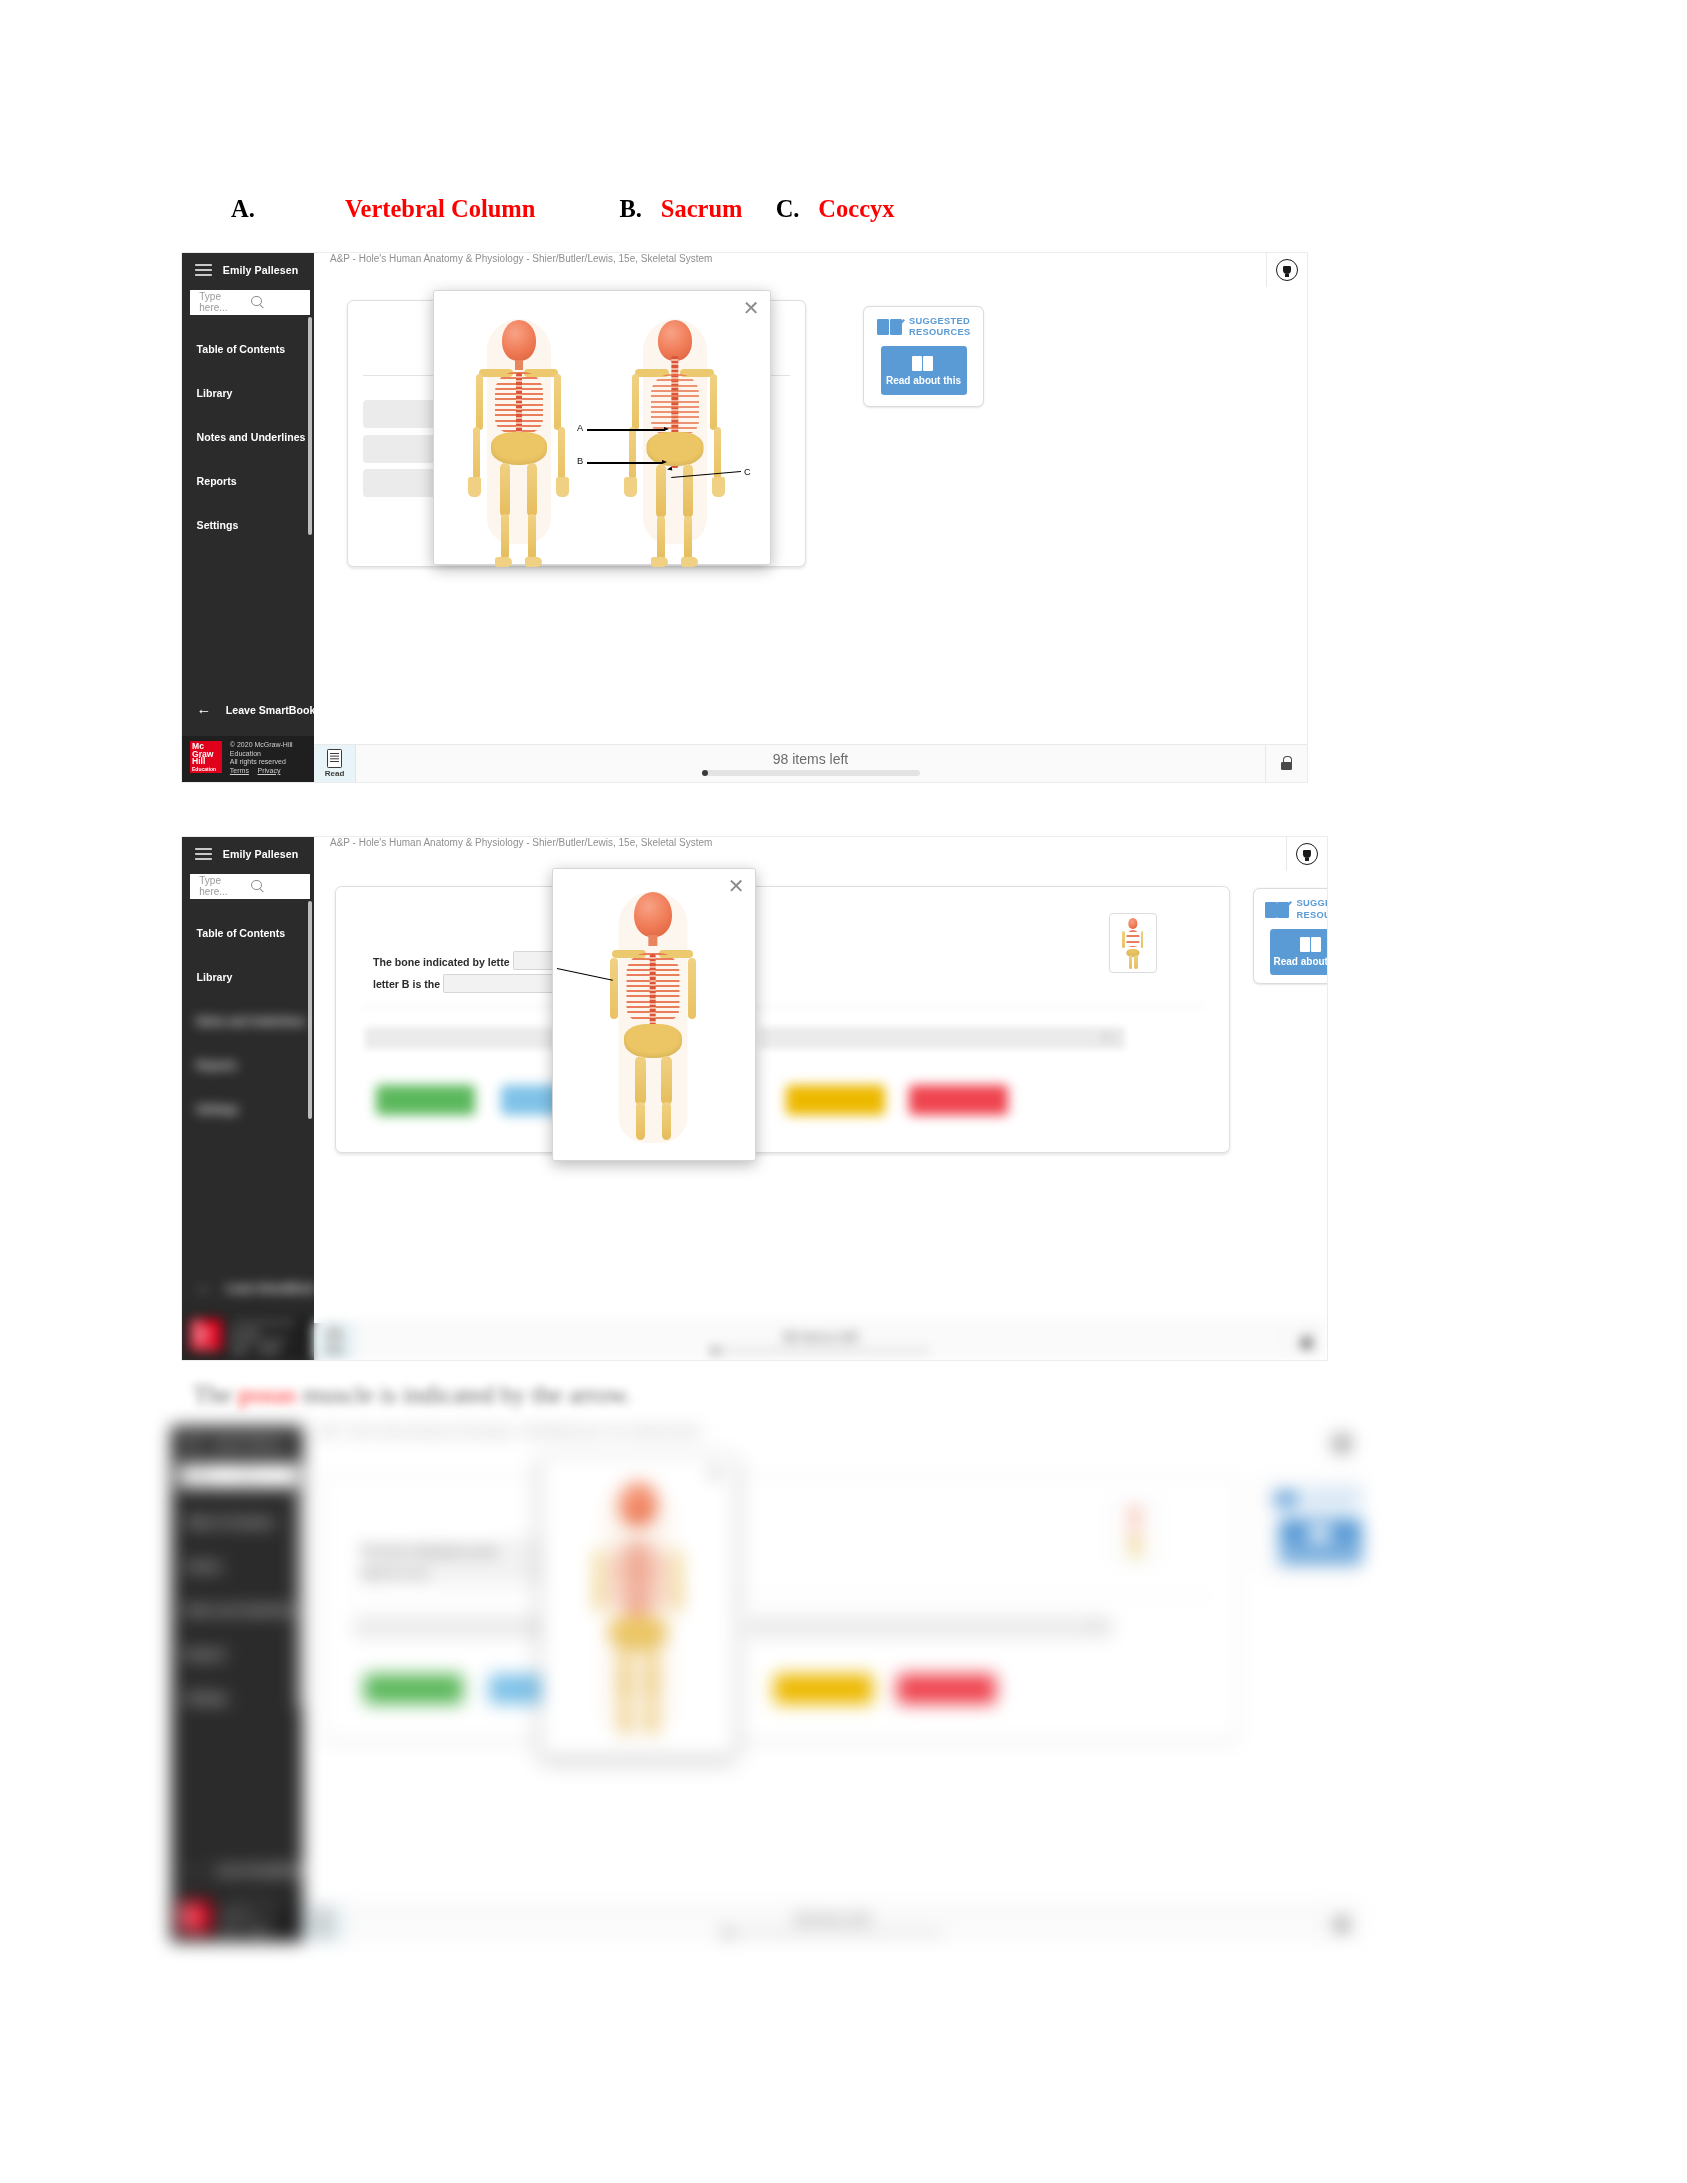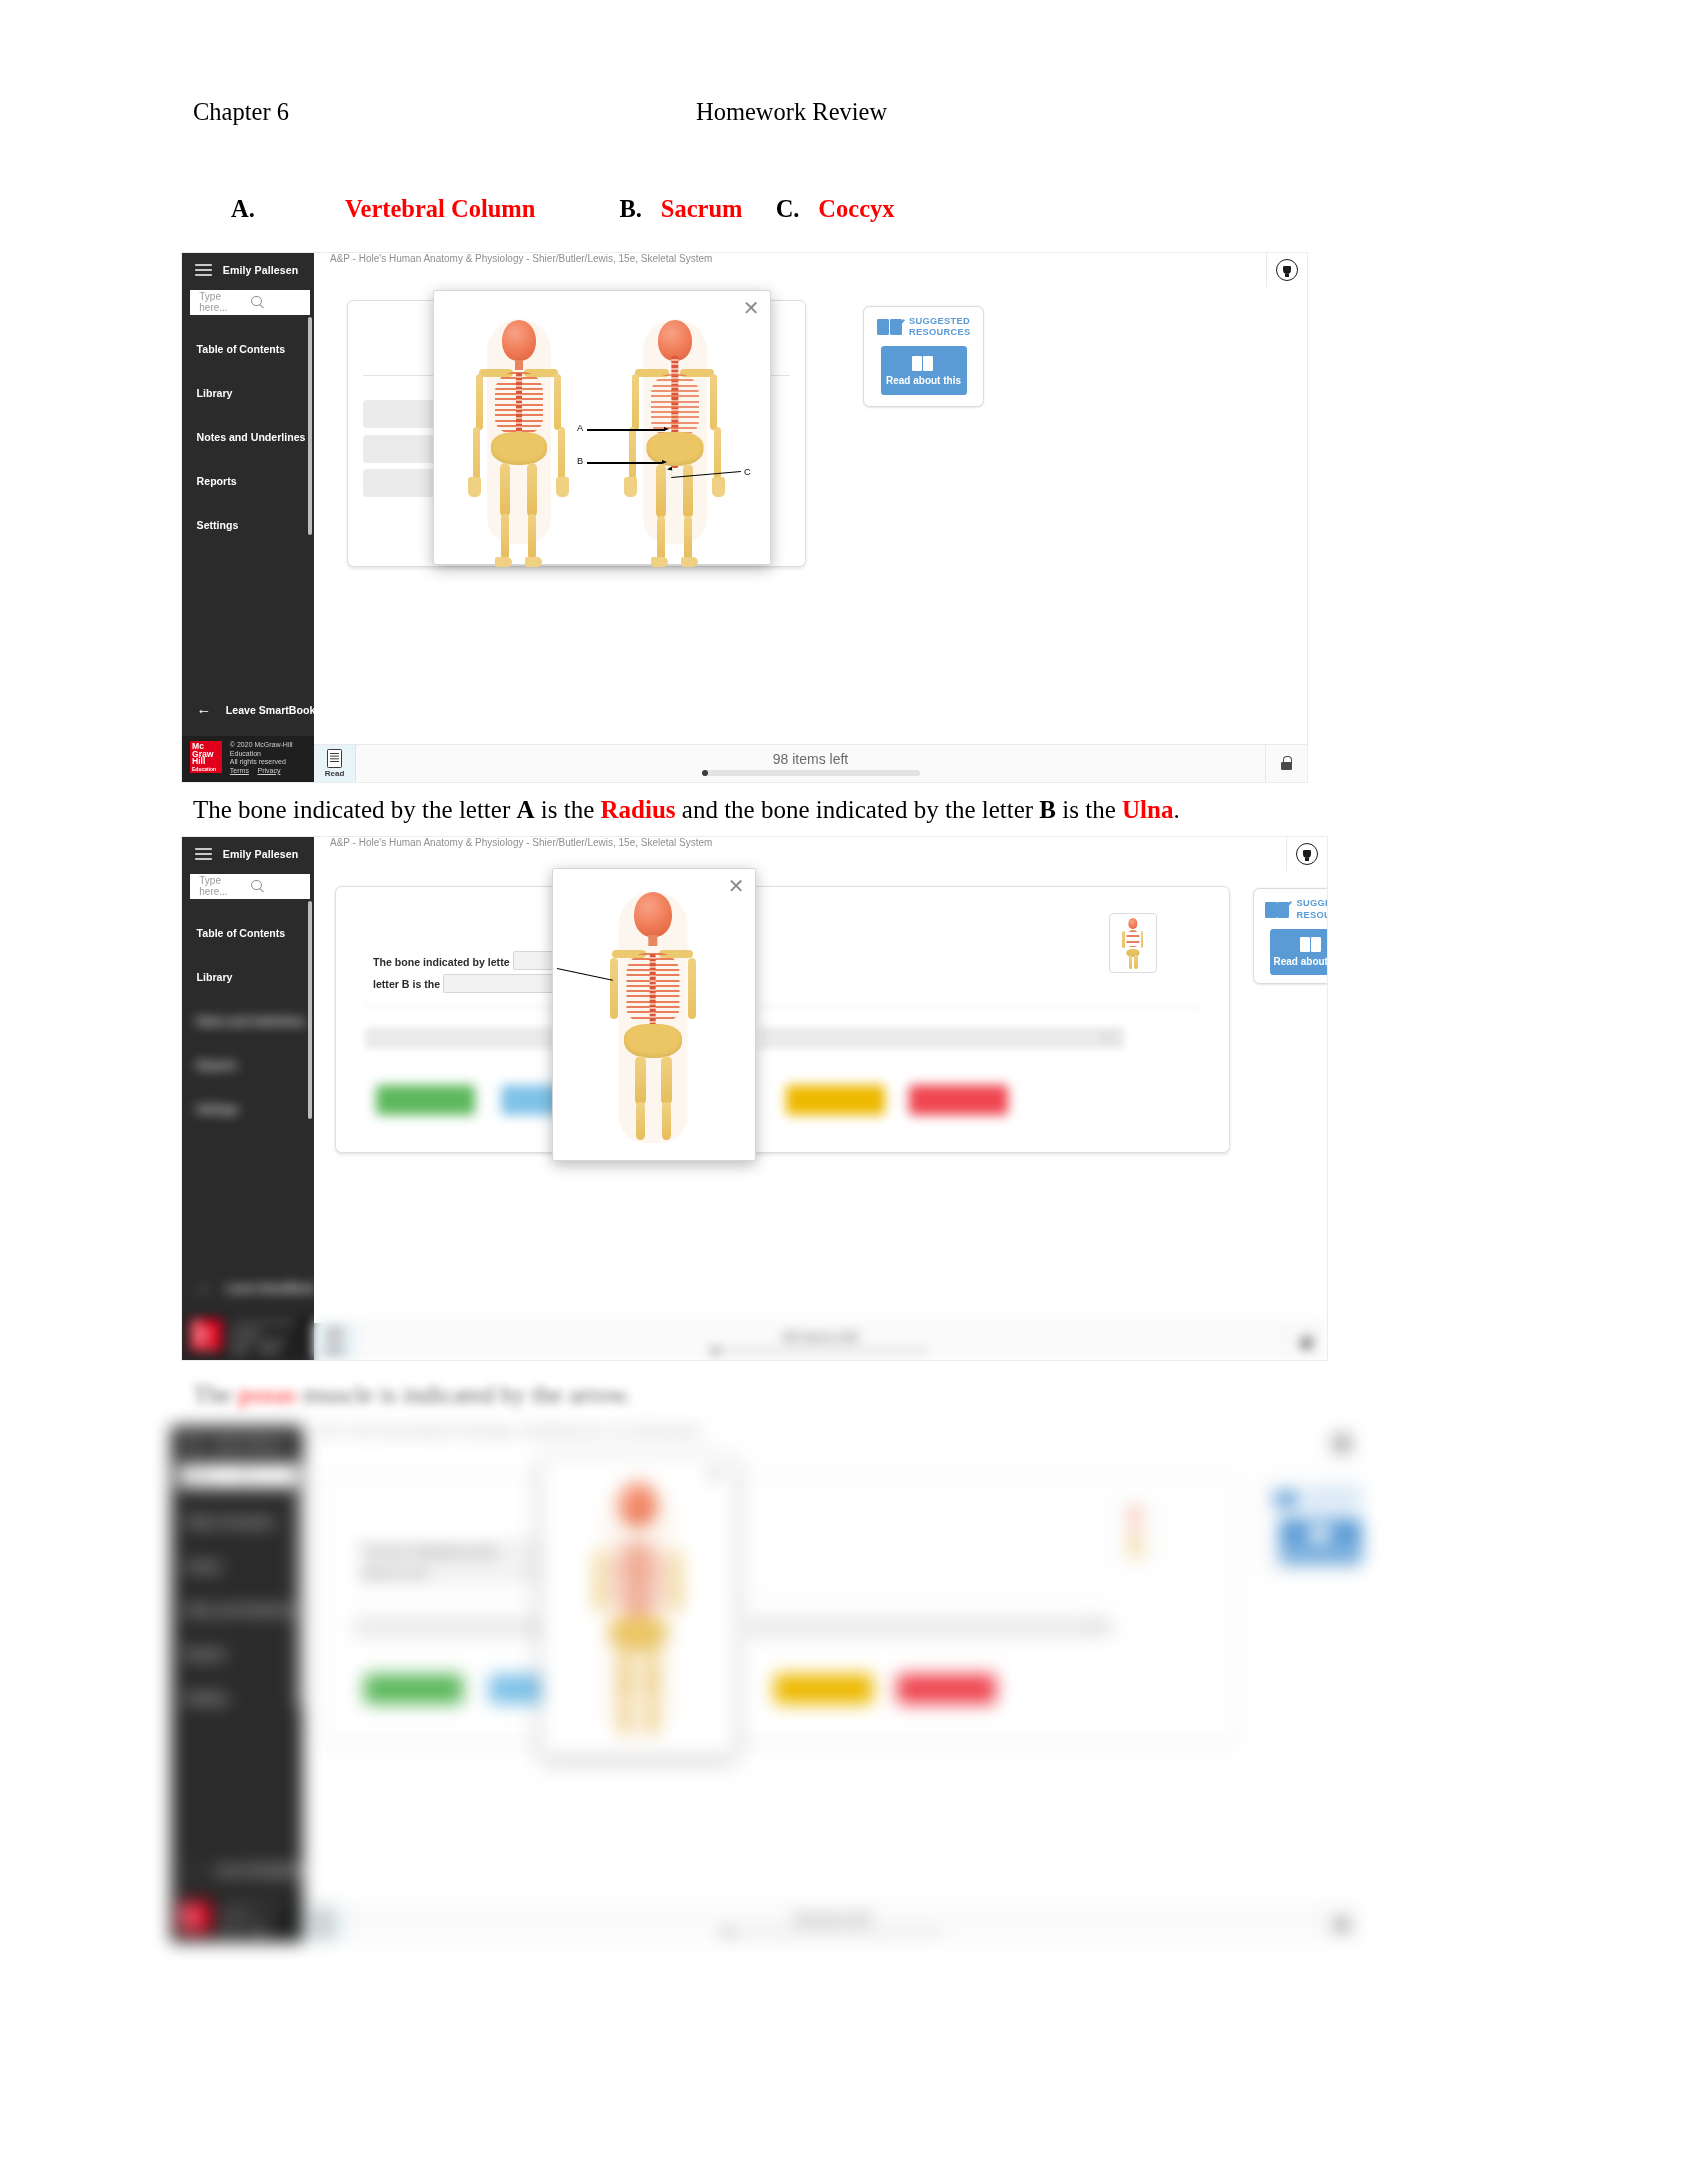--- a/index.html
+++ b/index.html
@@ -164,24 +164,20 @@
   .blur-soft{filter:blur(3.3px);}
   .blur-med{filter:blur(6px);}
   .blur-hard{filter:blur(8.6px);}
 </style>
 </head>
 <body>
 
 <div class="page">
 
   <div class="doc-head">
-    <div class="hl">
-      <div class="left">Chapter 6</div>
-      <div class="mid">Homework Review</div>
-    </div>
   </div>
 
   <div class="answers">
     <span class="slot" style="margin-left:38px;">
       <span class="lbl">A.</span>
       <span class="gapA"></span>
       <span class="ans">Vertebral Column</span>
     </span>
     <span class="slot" style="margin-left:78px;">
       <span class="lbl">B.</span>
@@ -376,23 +372,20 @@
             </div>
         </div>
         <div class="lock-cell">
           <span class="lock"></span>
         </div>
       </div>
 
     </div>
   </div>
 
-  <div class="sentence">
-    <span>The bone indicated by the letter </span><b>A</b><span> is the </span><span class="red">Radius</span><span> and the bone indicated by the letter </span><b>B</b><span> is the </span><span class="red">Ulna</span><span>.</span>
-  </div>
 
   <div class="sb" style="left:182px;top:837px;width:1145px;height:523px;">
     <div class="sb-inner">
 
       <div class="sb-side">
         <div class="sb-side-top">
           <div class="burger">
               <i></i>
               <i></i>
               <i></i>

